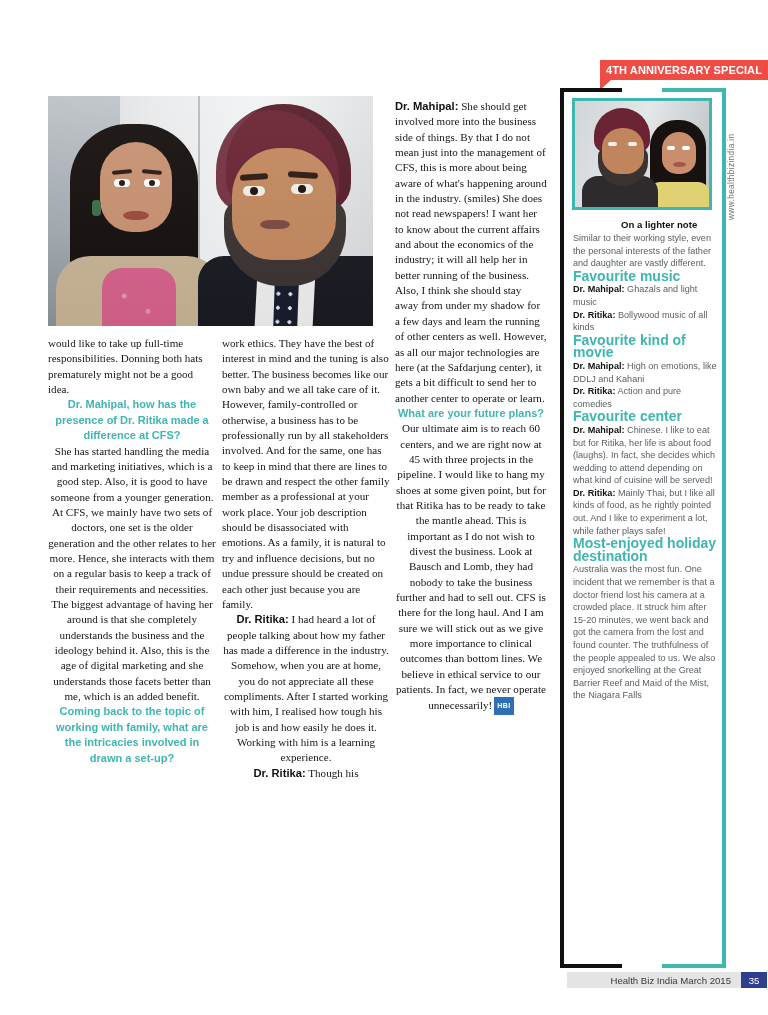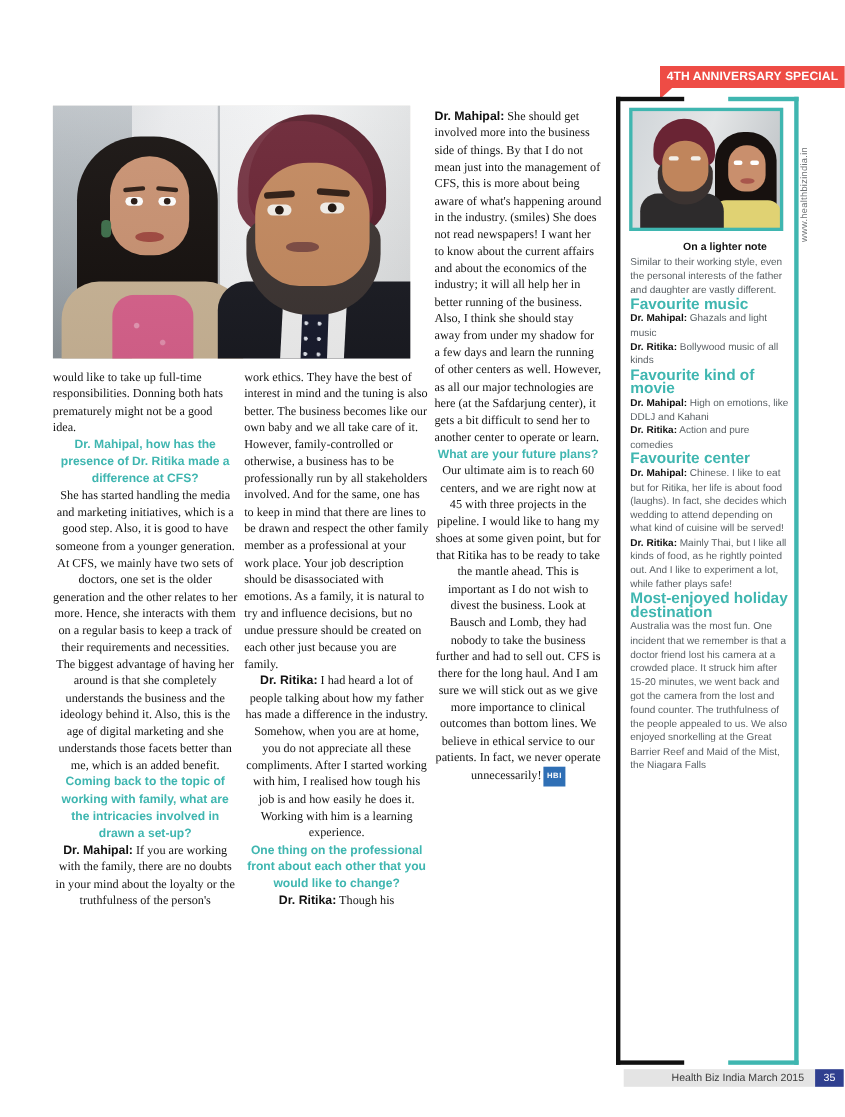--- a/index.html
+++ b/index.html
@@ -369,26 +369,24 @@
     <div class="mp-pup-mr"></div>
     <div class="mp-mouth"></div>
     <div class="photo-overlay"></div>
   </div>
 
   <div class="col" id="col1">
       <p>would like to take up full-time responsibilities. Donning both hats prematurely might not be a good idea.</p>
       <p class="q">Dr. Mahipal, how has the presence of Dr. Ritika made a difference at CFS?</p>
       <p>She has started handling the media and marketing initiatives, which is a good step. Also, it is good to have someone from a younger generation. At CFS, we mainly have two sets of doctors, one set is the older generation and the other relates to her more. Hence, she interacts with them on a regular basis to keep a track of their requirements and necessities. The biggest advantage of having her around is that she completely understands the business and the ideology behind it. Also, this is the age of digital marketing and she understands those facets better than me, which is an added benefit.</p>
       <p class="q">Coming back to the topic of working with family, what are the intricacies involved in drawn a set-up?</p>
-      <p><span class="spk">Dr. Mahipal:</span> If you are working with the family, there are no doubts in your mind about the loyalty or the truthfulness of the person's</p>
     </div>
   <div class="col" id="col2">
       <p>work ethics. They have the best of interest in mind and the tuning is also better. The business becomes like our own baby and we all take care of it. However, family-controlled or otherwise, a business has to be professionally run by all stakeholders involved. And for the same, one has to keep in mind that there are lines to be drawn and respect the other family member as a professional at your work place. Your job description should be disassociated with emotions. As a family, it is natural to try and influence decisions, but no undue pressure should be created on each other just because you are family.</p>
       <p><span class="spk">Dr. Ritika:</span> I had heard a lot of people talking about how my father has made a difference in the industry. Somehow, when you are at home, you do not appreciate all these compliments. After I started working with him, I realised how tough his job is and how easily he does it. Working with him is a learning experience.</p>
-      <p class="q">One thing on the professional front about each other that you would like to change?</p>
       <p><span class="spk">Dr. Ritika:</span> Though his</p>
     </div>
   <div class="col" id="col3">
       <p><span class="spk">Dr. Mahipal:</span> She should get involved more into the business side of things. By that I do not mean just into the management of CFS, this is more about being aware of what's happening around in the industry. (smiles) She does not read newspapers! I want her to know about the current affairs and about the economics of the industry; it will all help her in better running of the business. Also, I think she should stay away from under my shadow for a few days and learn the running of other centers as well. However, as all our major technologies are here (at the Safdarjung center), it gets a bit difficult to send her to another center to operate or learn.</p>
       <p class="q">What are your future plans?</p>
       <p>Our ultimate aim is to reach 60 centers, and we are right now at 45 with three projects in the pipeline. I would like to hang my shoes at some given point, but for that Ritika has to be ready to take the mantle ahead. This is important as I do not wish to divest the business. Look at Bausch and Lomb, they had nobody to take the business further and had to sell out. CFS is there for the long haul. And I am sure we will stick out as we give more importance to clinical outcomes than bottom lines. We believe in ethical service to our patients. In fact, we never operate unnecessarily!<span class="hbi-badge">HBI</span></p>
     </div>
 
   <div class="sidebar">
     <div class="sb-border-left"></div>

